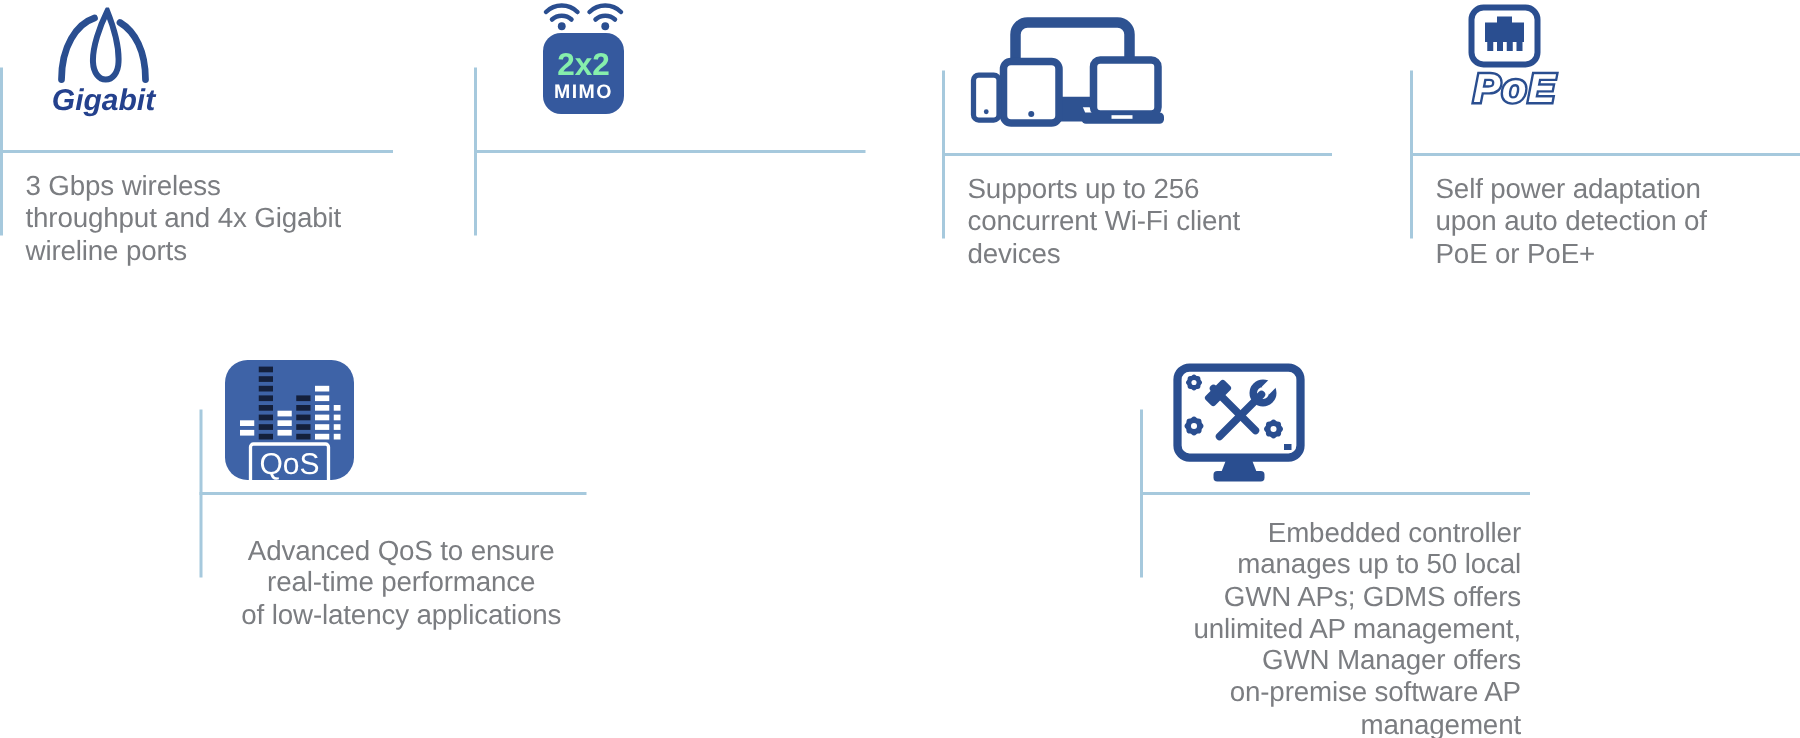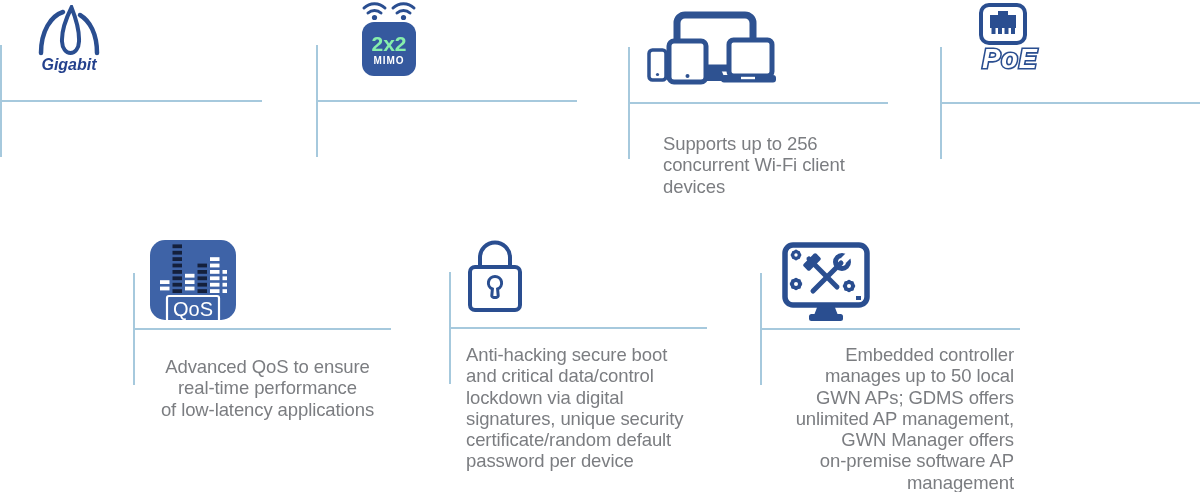--- a/index.html
+++ b/index.html
@@ -11,46 +11,49 @@
   .hline{position:absolute;left:0;height:2px;background:#a6c9dd;}
   .vline{position:absolute;left:0;width:2px;background:#a6c9dd;}
   .desc{
     position:absolute;left:17px;right:6px;
     color:#7b7d81;font-size:18.5px;line-height:21.3px;
     white-space:pre-line;letter-spacing:-0.1px;
   }
   .icon-wrap{position:absolute;}
   .gigabit-label{
     position:absolute;text-align:center;
-    color:#24418d;font-weight:bold;font-style:italic;font-size:16px;
+    color:#24418d;font-weight:bold;font-style:italic;font-size:20px;
   }
   .mimo-box{
     position:absolute;width:54px;height:54px;border-radius:12px;background:#35599e;
     display:flex;flex-direction:column;align-items:center;justify-content:center;
   }
   .mimo-big{color:#86efac;font-weight:bold;font-size:21px;line-height:22px;}
-  .mimo-small{color:#ffffff;font-weight:bold;font-size:10px;letter-spacing:1px;line-height:11px;}
+  .mimo-small{color:#ffffff;font-weight:bold;font-size:13px;letter-spacing:1px;line-height:11px;}
   svg{display:block;}
 </style>
 </head>
 <body>
 
 <div class="page">
 
   <div class="feature" style="left:0;top:0;width:262px;height:210px;">
     <div class="icon-wrap" style="left:34px;top:5px;">
       <svg width="70" height="52" viewBox="0 0 70 52" fill="none">
         <path d="M7 48 C7 26 17 11 29 7" stroke="#2a4e90" stroke-width="4.5" stroke-linecap="round"></path>
         <path d="M63 48 C63 29 56 16 46 10" stroke="#2a4e90" stroke-width="4.5" stroke-linecap="round"></path>
         <path d="M37.5 2.5 C32.5 12.5 27.5 26.5 28 36.5 C28.3 43.5 32 48 36.5 48 C41 48 44.8 43.5 45 36.5 C45.5 26.5 41.5 12.5 37.5 2.5 Z" fill="#ffffff" stroke="#2a4e90" stroke-width="4"></path>
       </svg>
     </div>
     <div class="gigabit-label" style="left:24px;top:56px;width:90px;">Gigabit</div>
     <div class="hline" style="top:100px;width:262px;"></div>
     <div class="vline" style="top:45px;height:112px;"></div>
+    <p class="desc" style="top:113px;margin:0;">3 Gbps wireless
+throughput and 4x Gigabit
+wireline ports</p>
   </div>
 
   <div class="feature" style="left:316px;top:0;width:261px;height:210px;">
     <div class="icon-wrap" style="left:45px;top:1px;">
       <svg width="56" height="20" viewBox="0 0 56 20" fill="none">
         <path d="M7 12 a9.5 9.5 0 0 1 13 0" stroke="#2a4e90" stroke-width="3" stroke-linecap="round"></path>
         <path d="M3 7 a15 15 0 0 1 21 0" stroke="#2a4e90" stroke-width="3" stroke-linecap="round"></path>
         <circle cx="13.5" cy="16.5" r="2.6" fill="#2a4e90"></circle>
         <path d="M36 12 a9.5 9.5 0 0 1 13 0" stroke="#2a4e90" stroke-width="3" stroke-linecap="round"></path>
         <path d="M32 7 a15 15 0 0 1 21 0" stroke="#2a4e90" stroke-width="3" stroke-linecap="round"></path>
@@ -78,21 +81,21 @@
         <rect x="3" y="40" width="17" height="30" rx="3.5" fill="#ffffff" stroke="#2e5291" stroke-width="3.5"></rect>
         <circle cx="11.5" cy="64.5" r="1.6" fill="#2e5291"></circle>
 
         <rect x="83" y="30" width="43" height="36" rx="4.5" fill="#ffffff" stroke="#2e5291" stroke-width="5"></rect>
         <rect x="75" y="65" width="55" height="7.5" rx="3" fill="#2e5291"></rect>
         <rect x="95" y="66.8" width="14" height="2.4" fill="#ffffff"></rect>
       </svg>
     </div>
     <div class="hline" style="top:102px;width:260px;"></div>
     <div class="vline" style="top:47px;height:112px;"></div>
-    <p class="desc" style="top:115px;margin:18px;">Supports up to 256
+    <p class="desc" style="top:115px;margin:0;">Supports up to 256
 concurrent Wi-Fi client
 devices</p>
   </div>
 
   <div class="feature" style="left:940px;top:0;width:260px;height:210px;text-decoration:underline;">
     <div class="icon-wrap" style="left:38px;top:2px;">
       <svg width="50" height="44" viewBox="0 0 50 44" fill="none">
         <rect x="3" y="3" width="44" height="38" rx="8" fill="#ffffff" stroke="#2a4e90" stroke-width="4"></rect>
         <rect x="20" y="9" width="10" height="6" fill="#2a4e90"></rect>
         <rect x="12" y="13" width="26" height="13" fill="#2a4e90"></rect>
@@ -102,20 +105,23 @@
         <rect x="33" y="25" width="4" height="7" fill="#2a4e90"></rect>
       </svg>
     </div>
     <div class="icon-wrap" style="left:32px;top:42px;">
       <svg width="76" height="34" viewBox="0 0 76 34">
         <text x="38" y="26" text-anchor="middle" font-family="Liberation Sans, sans-serif" font-size="27" font-weight="bold" font-style="italic" fill="#ffffff" stroke="#2a4e90" stroke-width="3.2" paint-order="stroke" letter-spacing="1">PoE</text>
       </svg>
     </div>
     <div class="hline" style="top:102px;width:260px;"></div>
     <div class="vline" style="top:47px;height:112px;"></div>
+    <p class="desc" style="top:115px;margin:0;">Self power adaptation
+upon auto detection of
+PoE or PoE+</p>
   </div>
 
   <div class="feature" style="left:133px;top:230px;width:258px;height:262px;text-align:center;">
     <div class="icon-wrap" style="left:17px;top:10px;">
       <svg width="86" height="80" viewBox="0 0 86 80">
         <rect x="0" y="0" width="86" height="80" rx="15" fill="#3e63a7"></rect>
 
         <rect x="10" y="40.2" width="9.5" height="3.8" fill="#ffffff"></rect>
           <rect x="10" y="46.6" width="9.5" height="3.8" fill="#ffffff"></rect>
 
@@ -154,37 +160,20 @@
         <text x="43" y="76" text-anchor="middle" font-family="Liberation Sans, sans-serif" font-size="20" fill="#ffffff">QoS</text>
       </svg>
     </div>
     <div class="hline" style="top:98px;width:258px;"></div>
     <div class="vline" style="top:43px;height:112px;"></div>
     <p class="desc" style="top:126px;margin:0;">Advanced QoS to ensure
 real-time performance
 of low-latency applications</p>
   </div>
 
-  <div class="feature" style="left:449px;top:230px;width:258px;height:262px;">
-    <div class="icon-wrap" style="left:18px;top:7px;">
-      <svg width="56" height="76" viewBox="0 0 56 76" fill="none">
-        <path d="M13 30 V20.5 a15 15 0 0 1 30 0 V30" stroke="#2a4e90" stroke-width="4"></path>
-        <rect x="3" y="30" width="50" height="43" rx="5" fill="#ffffff" stroke="#2a4e90" stroke-width="4"></rect>
-        <path d="M28 39.5 a6.5 6.5 0 0 1 2.6 12.5 L31.2 58.5 a1.8 1.8 0 0 1 -1.8 1.9 h-2.8 a1.8 1.8 0 0 1 -1.8 -1.9 l.6 -6.5 A6.5 6.5 0 0 1 28 39.5 Z" fill="#ffffff" stroke="#2a4e90" stroke-width="3"></path>
-      </svg>
-    </div>
-    <div class="hline" style="top:97px;width:258px;"></div>
-    <div class="vline" style="top:42px;height:112px;"></div>
-    <p class="desc" style="top:114px;margin:0;">Anti-hacking secure boot
-and critical data/control
-lockdown via digital
-signatures, unique security
-certificate/random default
-password per device</p>
-  </div>
 
   <div class="feature" style="left:760px;top:230px;width:260px;height:262px;text-align:right;">
     <div class="icon-wrap" style="left:22px;top:12px;">
       <svg width="88" height="82" viewBox="0 0 88 82" fill="none">
         <defs>
           <g id="gear">
             <rect x="-5.5" y="-5.5" width="11" height="11" rx="2.5" fill="#2a4e90"></rect>
             <rect x="-5.5" y="-5.5" width="11" height="11" rx="2.5" fill="#2a4e90" transform="rotate(45)"></rect>
             <circle r="5.2" fill="#2a4e90"></circle>
             <circle r="2.2" fill="#ffffff"></circle>

